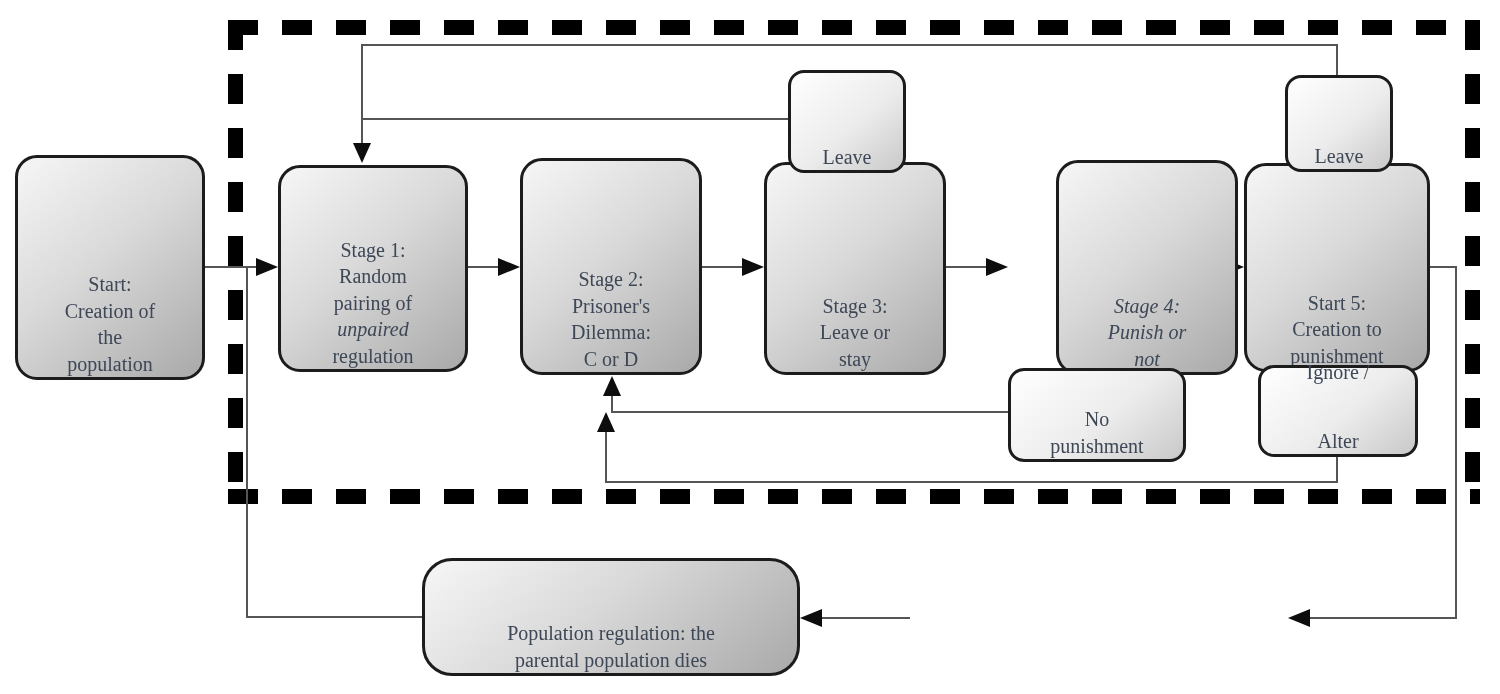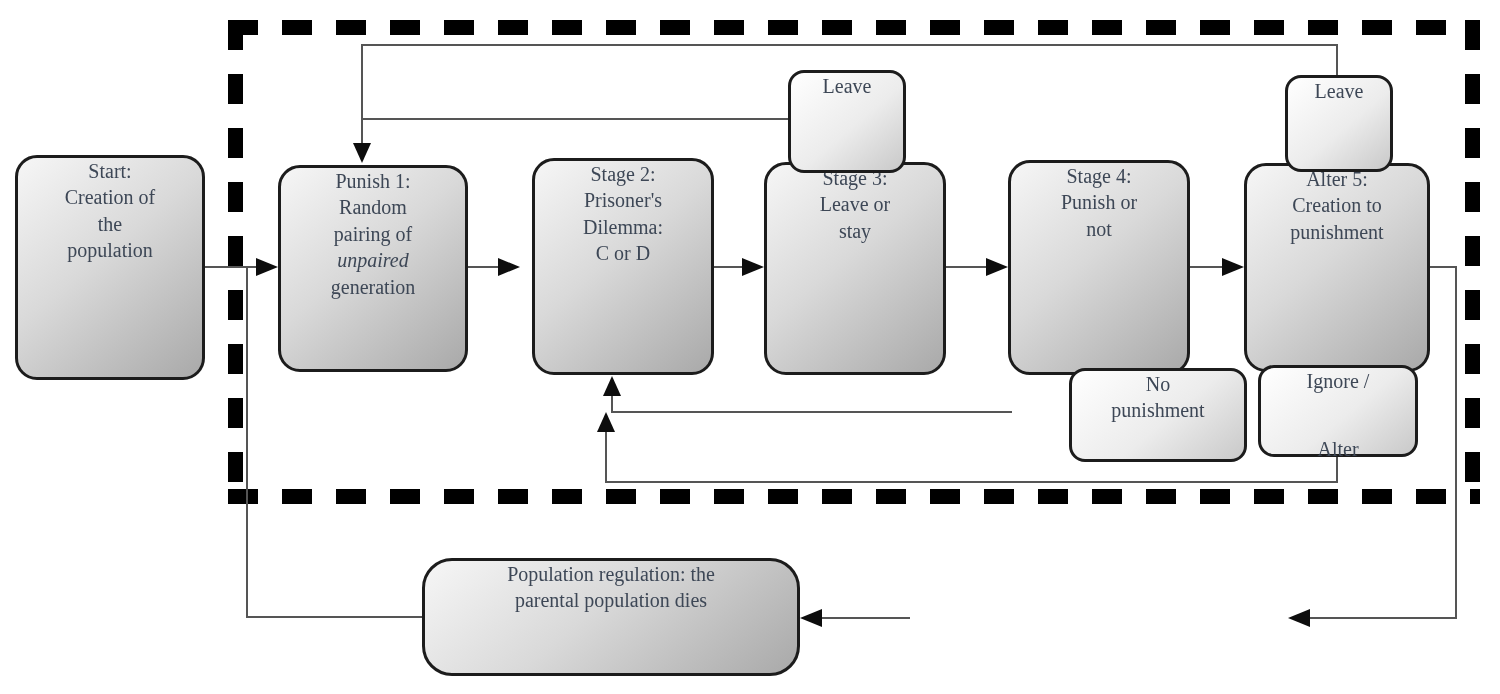--- a/index.html
+++ b/index.html
@@ -5,21 +5,21 @@
   html,body{margin:0;padding:0;background:#ffffff;}
   #canvas{
     position:relative;width:1500px;height:694px;background:#ffffff;overflow:hidden;
     font-family:"Liberation Serif","DejaVu Serif",serif;
   }
   
   .node{
     position:absolute;box-sizing:border-box;
     border:3px solid #1c1c1c;border-radius:22px;
     background:linear-gradient(140deg,#f6f6f6 0%,#d9d9d9 45%,#a9a9a9 100%);
-    display:flex;flex-direction:column;align-items:center;justify-content:flex-start;
+    display:flex;flex-direction:column;align-items:center;justify-content:flex-end;
     color:#3d4756;font-size:20px;line-height:1.32;text-align:center;
     z-index:3;
   }
   .node.sub{
     background:linear-gradient(140deg,#ffffff 0%,#ececec 55%,#c9c9c9 100%);
     border-radius:16px;z-index:4;
   }
   .node.wide{border-radius:30px;}
   .it{font-style:italic;}
   
@@ -88,61 +88,61 @@
   <div class="line" style="left:246px;top:267px;width:2px;height:351px;"></div>
 
   <div class="node" style="left:15px;top:155px;width:190px;height:225px;">
     <span>Start:</span>
     <span>Creation of</span>
     <span>the</span>
     <span>population</span>
   </div>
 
   <div class="node" style="left:278px;top:165px;width:190px;height:207px;">
-    <span>Punish 1:</span>
+    <span>Stage 1:</span>
     <span>Random</span>
     <span>pairing of</span>
     <span class="it">unpaired</span>
-    <span>generation</span>
+    <span>regulation</span>
   </div>
 
-  <div class="node" style="left:520px;top:158px;width:182px;height:217px;margin-left:12px;">
+  <div class="node" style="left:520px;top:158px;width:182px;height:217px;">
     <span>Stage 2:</span>
     <span>Prisoner's</span>
     <span>Dilemma:</span>
     <span>C or D</span>
   </div>
 
   <div class="node" style="left:764px;top:162px;width:182px;height:213px;">
     <span>Stage 3:</span>
     <span>Leave or</span>
     <span>stay</span>
   </div>
 
-  <div class="node" style="left:1008px;top:160px;width:182px;height:215px;">
+  <div class="node" style="left:1056px;top:160px;width:182px;height:215px;font-style:italic;">
     <span>Stage 4:</span>
     <span>Punish or</span>
     <span>not</span>
   </div>
 
   <div class="node" style="left:1244px;top:163px;width:186px;height:209px;">
-    <span>Alter 5:</span>
+    <span>Start 5:</span>
     <span>Creation to</span>
     <span>punishment</span>
   </div>
 
   <div class="node sub" style="left:788px;top:70px;width:118px;height:103px;">
     <span>Leave</span>
   </div>
 
   <div class="node sub" style="left:1285px;top:75px;width:108px;height:97px;">
     <span>Leave</span>
   </div>
 
-  <div class="node sub" style="left:1069px;top:368px;width:178px;height:94px;">
+  <div class="node sub" style="left:1008px;top:368px;width:178px;height:94px;">
     <span>No</span>
     <span>punishment</span>
   </div>
 
   <div class="node sub" style="left:1258px;top:365px;width:160px;height:92px;gap:42px;">
     <span>Ignore /</span>
     <span>Alter</span>
   </div>
 
   <div class="node wide" style="left:422px;top:558px;width:378px;height:118px;">

